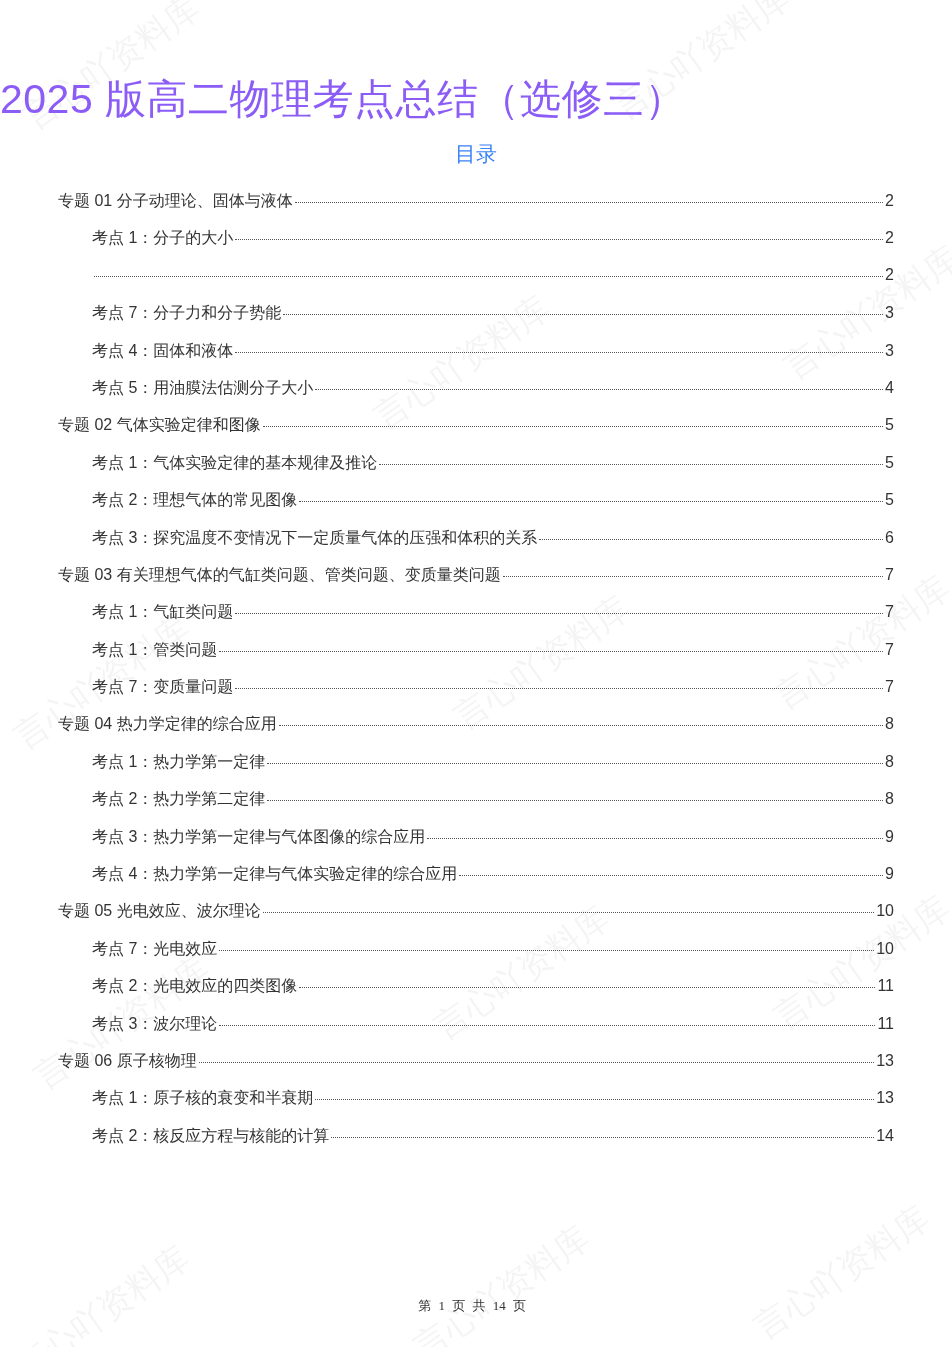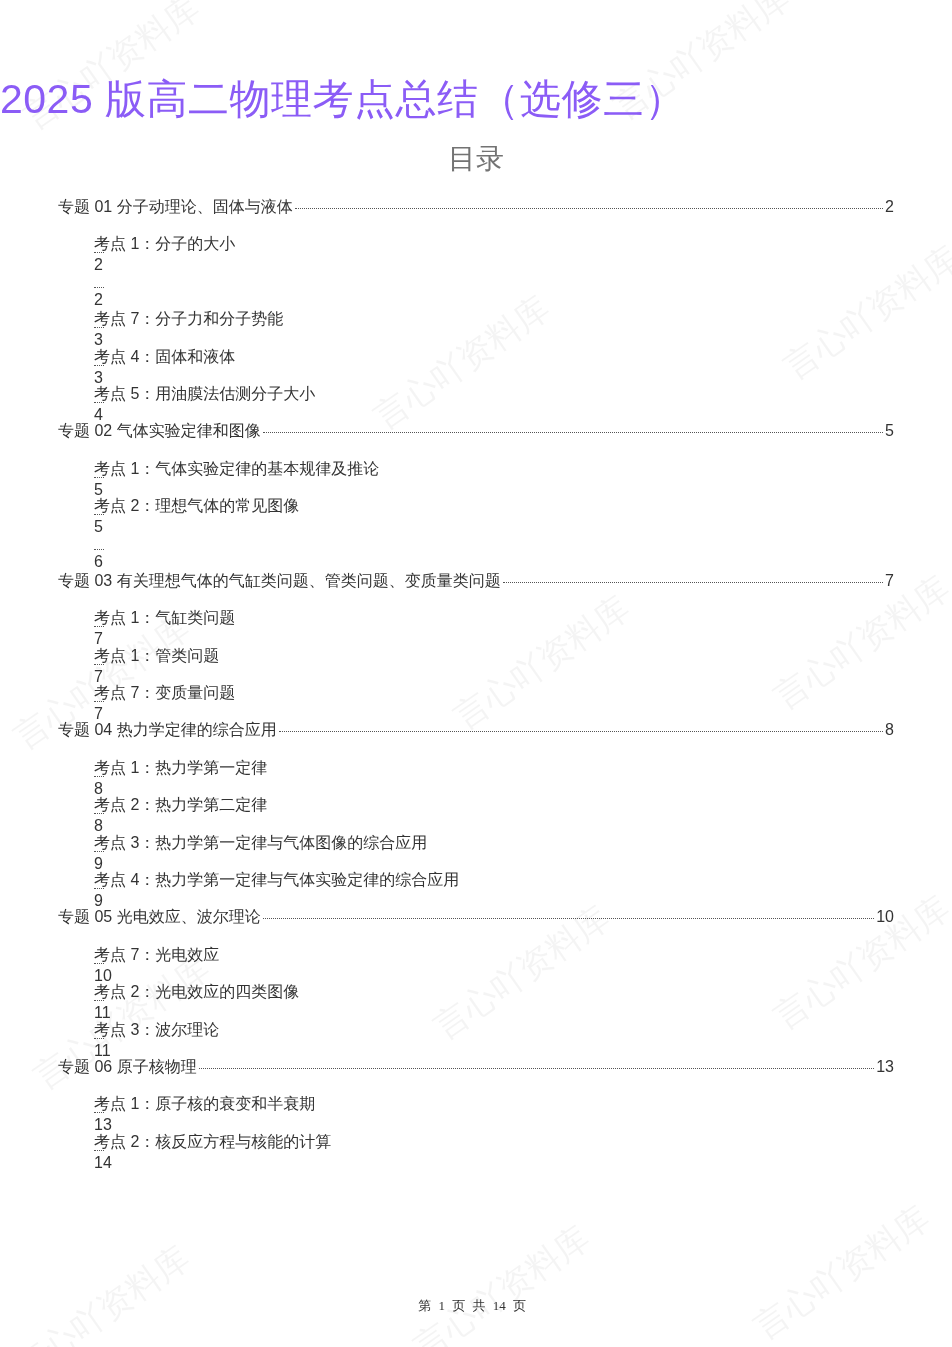--- a/index.html
+++ b/index.html
@@ -4,25 +4,25 @@
 <style>
   html, body { margin: 0; padding: 0; background: #ffffff; }
   body { width: 952px; height: 1347px; position: relative; overflow: hidden;
          font-family: "Liberation Sans", "DejaVu Sans", sans-serif; color: #222; }
   .watermark-layer { position: absolute; inset: 0; pointer-events: none; z-index: 0; }
   .wm { position: absolute; font-size: 34px; color: rgba(0,0,0,0.045);
         transform: rotate(-35deg); white-space: nowrap; font-family: "DejaVu Sans", sans-serif; }
   .doc-title { position: absolute; top: 72px; left: 0; width: 952px; text-align: left;
                font-size: 41px; color: #8b5cf6; letter-spacing: 0.5px; z-index: 1; margin: 0; font-weight: normal; }
   .toc-heading { position: absolute; top: 140px; left: 0; width: 952px; text-align: center;
-                 font-size: 28px; color: #737373; z-index: 1; margin: 0; font-weight: normal; }
-  .toc { position: absolute; top: 197px; left: 58px; width: 836px; z-index: 1; }
+                 font-size: 21px; color: #3b82f6; z-index: 1; margin: 0; font-weight: normal; }
+  .toc { position: absolute; top: 191px; left: 58px; width: 836px; z-index: 1; }
   .toc-row { display: flex; align-items: baseline; height: 37.4px; font-size: 16px; color: #333; }
   .toc-row.level-1 { padding-left: 0; }
-  .toc-row.level-2 { padding-left: 34px; flex-direction: column; }
+  .toc-row.level-2 { padding-left: 34px; }
   .toc-row .label { white-space: nowrap; }
   .toc-row .dots { flex: 1; margin: 0 2px; border-bottom: 1.3px dotted #555; transform: translateY(-3px); min-width: 10px; }
   .toc-row .page { white-space: nowrap; min-width: 8px; text-align: right; }
   .footer { position: absolute; top: 1297px; left: 0; width: 944px; text-align: center;
             font-family: "Liberation Serif", "DejaVu Serif", serif; font-size: 13px; color: #333;
             word-spacing: 4px; z-index: 1; }
 </style>
 </head>
 <body>
 
@@ -84,20 +84,21 @@
       <span class="label">考点 1：气体实验定律的基本规律及推论</span>
       <span class="dots"></span>
       <span class="page">5</span>
     </div>
     <div class="toc-row level-2">
       <span class="label">考点 2：理想气体的常见图像</span>
       <span class="dots"></span>
       <span class="page">5</span>
     </div>
     <div class="toc-row level-2">
+      <span class="label">考点 3：探究温度不变情况下一定质量气体的压强和体积的关系</span>
       <span class="dots"></span>
       <span class="page">6</span>
     </div>
     <div class="toc-row level-1">
       <span class="label">专题 03  有关理想气体的气缸类问题、管类问题、变质量类问题</span>
       <span class="dots"></span>
       <span class="page">7</span>
     </div>
     <div class="toc-row level-2">
       <span class="label">考点 1：气缸类问题</span>

